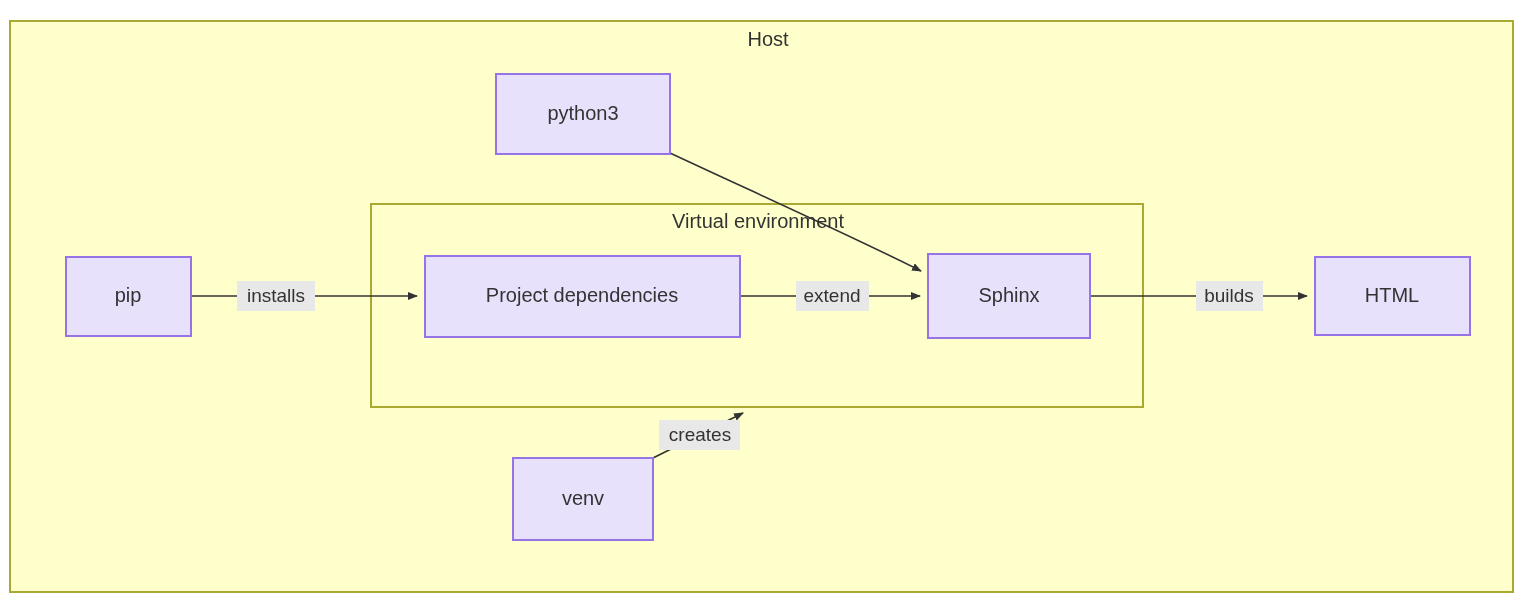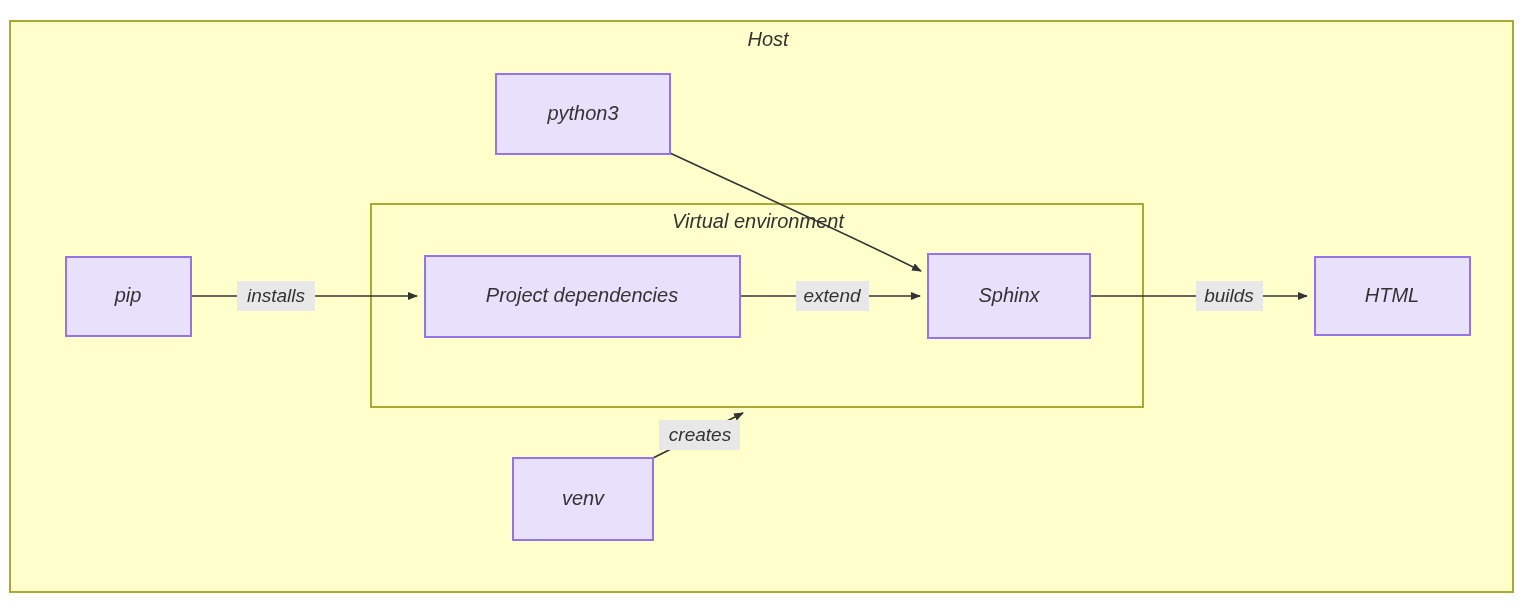--- a/index.html
+++ b/index.html
@@ -10,21 +10,20 @@
   }
   body {
     font-family: "Liberation Sans", sans-serif;
   }
   #canvas {
     position: relative;
     width: 1536px;
     height: 614px;
     background: #ffffff;
     overflow: hidden;
-    font-style: italic;
   }
   svg#diagram {
     position: absolute;
     left: 0;
     top: 0;
     width: 1536px;
     height: 614px;
   }
   .cluster-rect {
     fill: #ffffcc;

